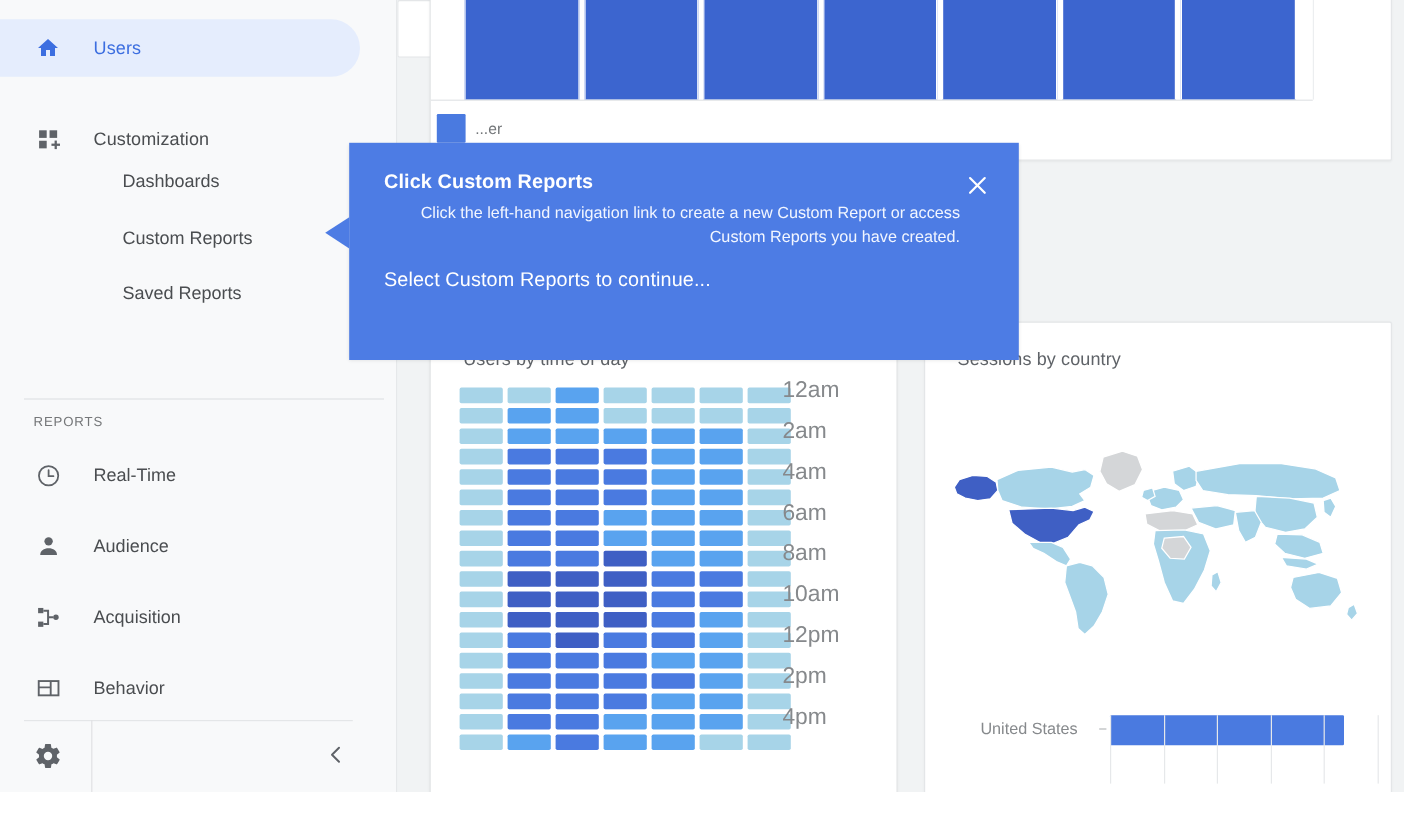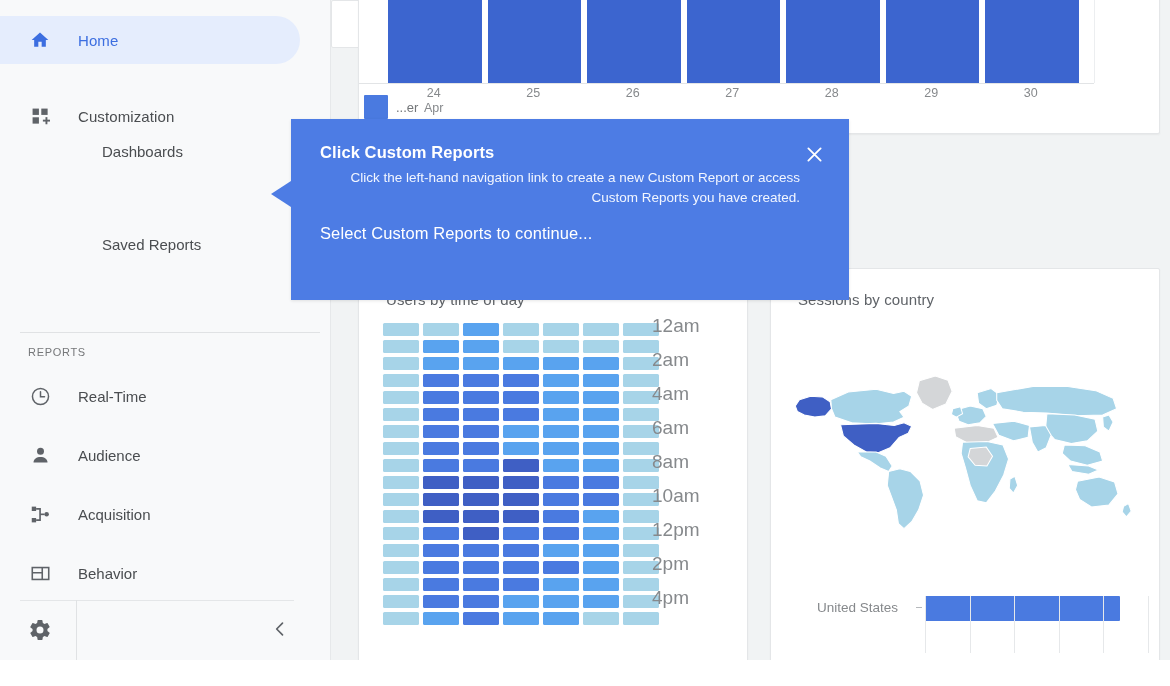--- a/index.html
+++ b/index.html
@@ -163,38 +163,41 @@
 <div id="root">
 
   <div id="sidebar">
 
     <div class="nav-item active" style="top:16px;position:absolute;">
       <span class="nav-icon">
         <svg width="20" height="20" viewBox="0 0 24 24">
             <path fill="#3c6ee0" d="M10 20v-6h4v6h5v-8h3L12 3 2 12h3v8z"></path>
           </svg>
       </span>
-      <span class="nav-label">Home</span>
+      <span class="nav-label">Users</span>
     </div>
 
     <div class="nav-item" style="top:92px;position:absolute;">
       <span class="nav-icon">
         <svg width="19" height="19" viewBox="0 0 24 24">
           <rect x="2" y="2" width="8" height="8" fill="#5f6368"></rect>
           <rect x="13" y="2" width="8" height="8" fill="#5f6368"></rect>
           <rect x="2" y="13" width="8" height="8" fill="#5f6368"></rect>
           <rect x="15" y="16" width="9" height="2.4" fill="#5f6368"></rect>
           <rect x="18.3" y="12.8" width="2.4" height="9" fill="#5f6368"></rect>
         </svg>
       </span>
       <span class="nav-label">Customization</span>
     </div>
 
     <div class="sub-item" style="top:127px;position:absolute;">
       <span class="sub-label">Dashboards</span>
+    </div>
+    <div class="sub-item" style="top:174px;position:absolute;">
+      <span class="sub-label">Custom Reports</span>
     </div>
     <div class="sub-item" style="top:220px;position:absolute;">
       <span class="sub-label">Saved Reports</span>
     </div>
 
     <div class="section-divider" style="top:332px;"></div>
     <div class="section-title" style="top:346px;">REPORTS</div>
 
     <div class="report-item" style="top:367px;position:absolute;">
       <span class="report-icon">
@@ -262,29 +265,20 @@
           <div class="trend-bar" style="left: 28px; width: 93.5px; height: 200px; background: rgb(60, 101, 207);"></div>
           <div class="trend-bar" style="left: 127.5px; width: 93.5px; height: 200px; background: rgb(60, 101, 207);"></div>
           <div class="trend-bar" style="left: 227px; width: 93.5px; height: 200px; background: rgb(60, 101, 207);"></div>
           <div class="trend-bar" style="left: 326.5px; width: 93.5px; height: 200px; background: rgb(60, 101, 207);"></div>
           <div class="trend-bar" style="left: 426px; width: 93.5px; height: 200px; background: rgb(60, 101, 207);"></div>
           <div class="trend-bar" style="left: 525.5px; width: 93.5px; height: 200px; background: rgb(60, 101, 207);"></div>
           <div class="trend-bar" style="left: 625px; width: 93.5px; height: 200px; background: rgb(60, 101, 207);"></div>
         </div>
       <div id="axis-line"></div>
       <div id="yaxis-vrule"></div>
-      <div id="trend-axis">
-          <div class="x-tick" style="left: 44.75px;">24<span class="mon">Apr</span></div>
-          <div class="x-tick" style="left: 144.25px;">25</div>
-          <div class="x-tick" style="left: 243.75px;">26</div>
-          <div class="x-tick" style="left: 343.25px;">27</div>
-          <div class="x-tick" style="left: 442.75px;">28</div>
-          <div class="x-tick" style="left: 542.25px;">29</div>
-          <div class="x-tick" style="left: 641.75px;">30</div>
-        </div>
       <div id="trend-yticks"></div>
       <div id="trend-legend">
         <span id="legend-sw"></span>
         <span id="legend-txt">...er</span>
       </div>
     </div>
 
     <div id="card-acq-link">
       <span id="acq-label">ACQUISITION REPORT</span>
       <span id="acq-chev">

